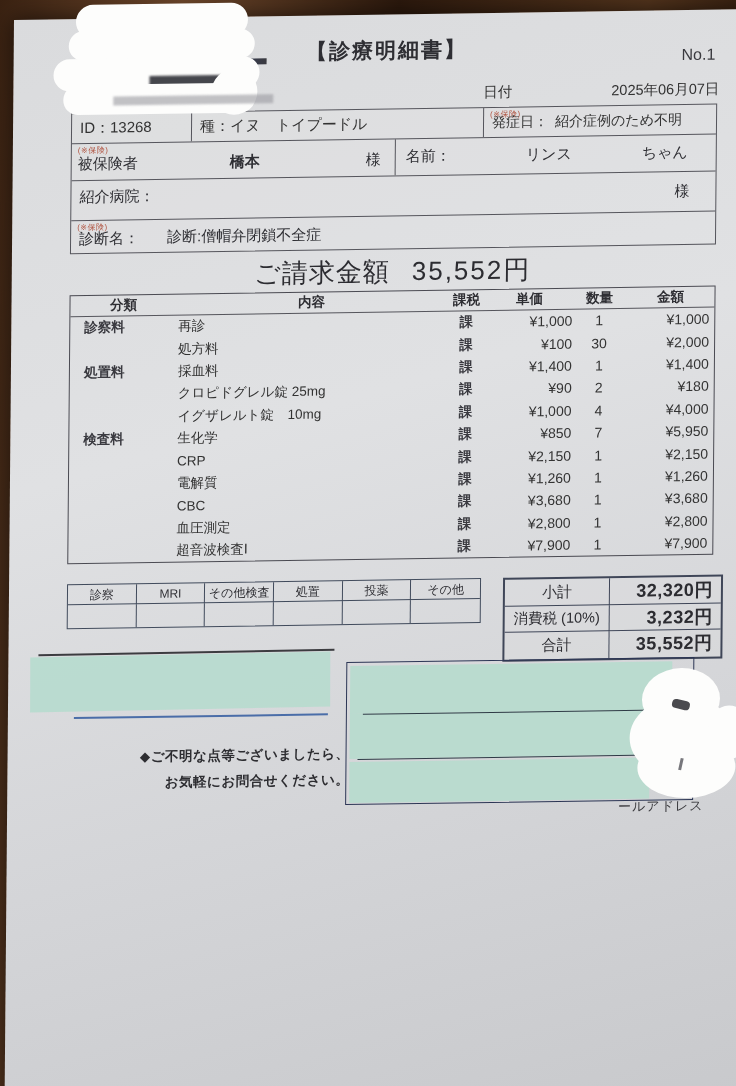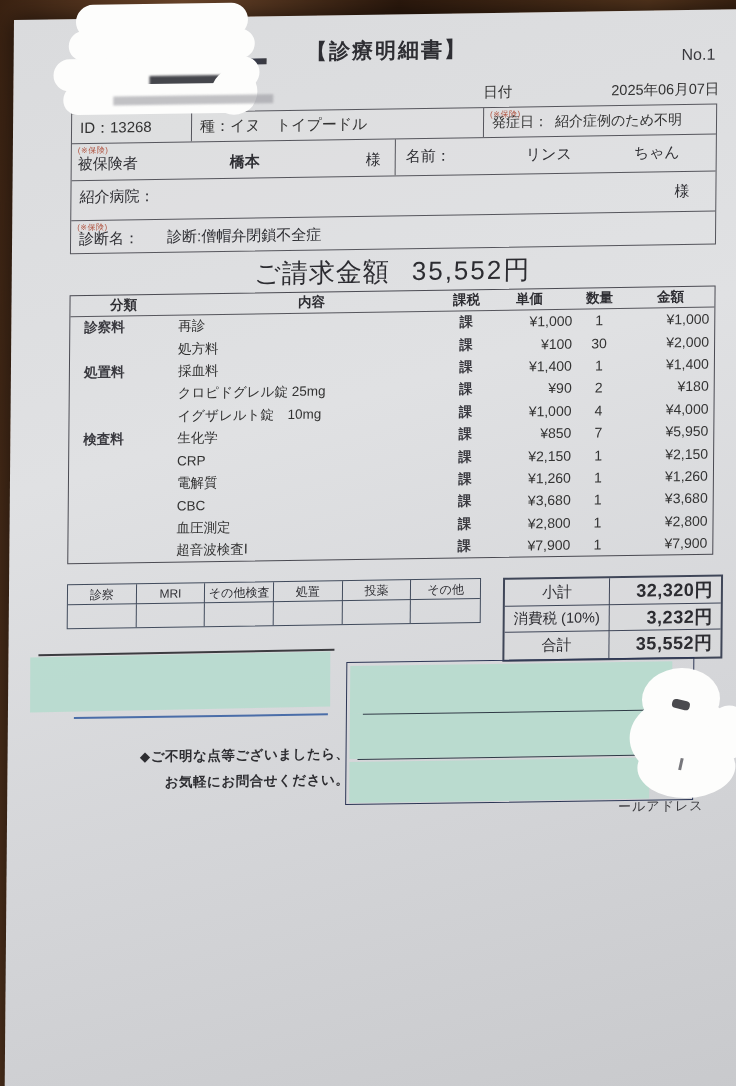--- a/index.html
+++ b/index.html
@@ -123,21 +123,21 @@
       <div class="idr r2">
         <div class="b">
           <span class="sup">(※保険)</span>
           <span class="idtxt" style="left:6px; bottom:6px;">被保険者</span>
           <span class="idtxt" style="left:158px; bottom:6px;font-weight:bold;">橋本</span>
           <span class="idtxt" style="right:14px; bottom:6px;">様</span>
         </div>
         <div>
           <span class="idtxt" style="left:10px; bottom:9px;">名前：</span>
           <span class="idtxt" style="left:130px; bottom:9px;">リンス</span>
-          <span class="idtxt" style="right:36px; bottom:9px;">ちゃん</span>
+          <span class="idtxt" style="right:28px; bottom:9px;">ちゃん</span>
         </div>
       </div>
       <div class="idr r3">
         <span class="idtxt" style="left:8px; top:7px;">紹介病院：</span>
         <span class="idtxt" style="right:26px; top:10px;">様</span>
       </div>
       <div class="idr r4">
         <span class="sup">(※保険)</span>
         <span class="idtxt" style="left:8px; bottom:4px;margin-top:16px;">診断名：</span>
         <span class="idtxt" style="left:96px; bottom:5px;">診断:僧帽弁閉鎖不全症</span>

